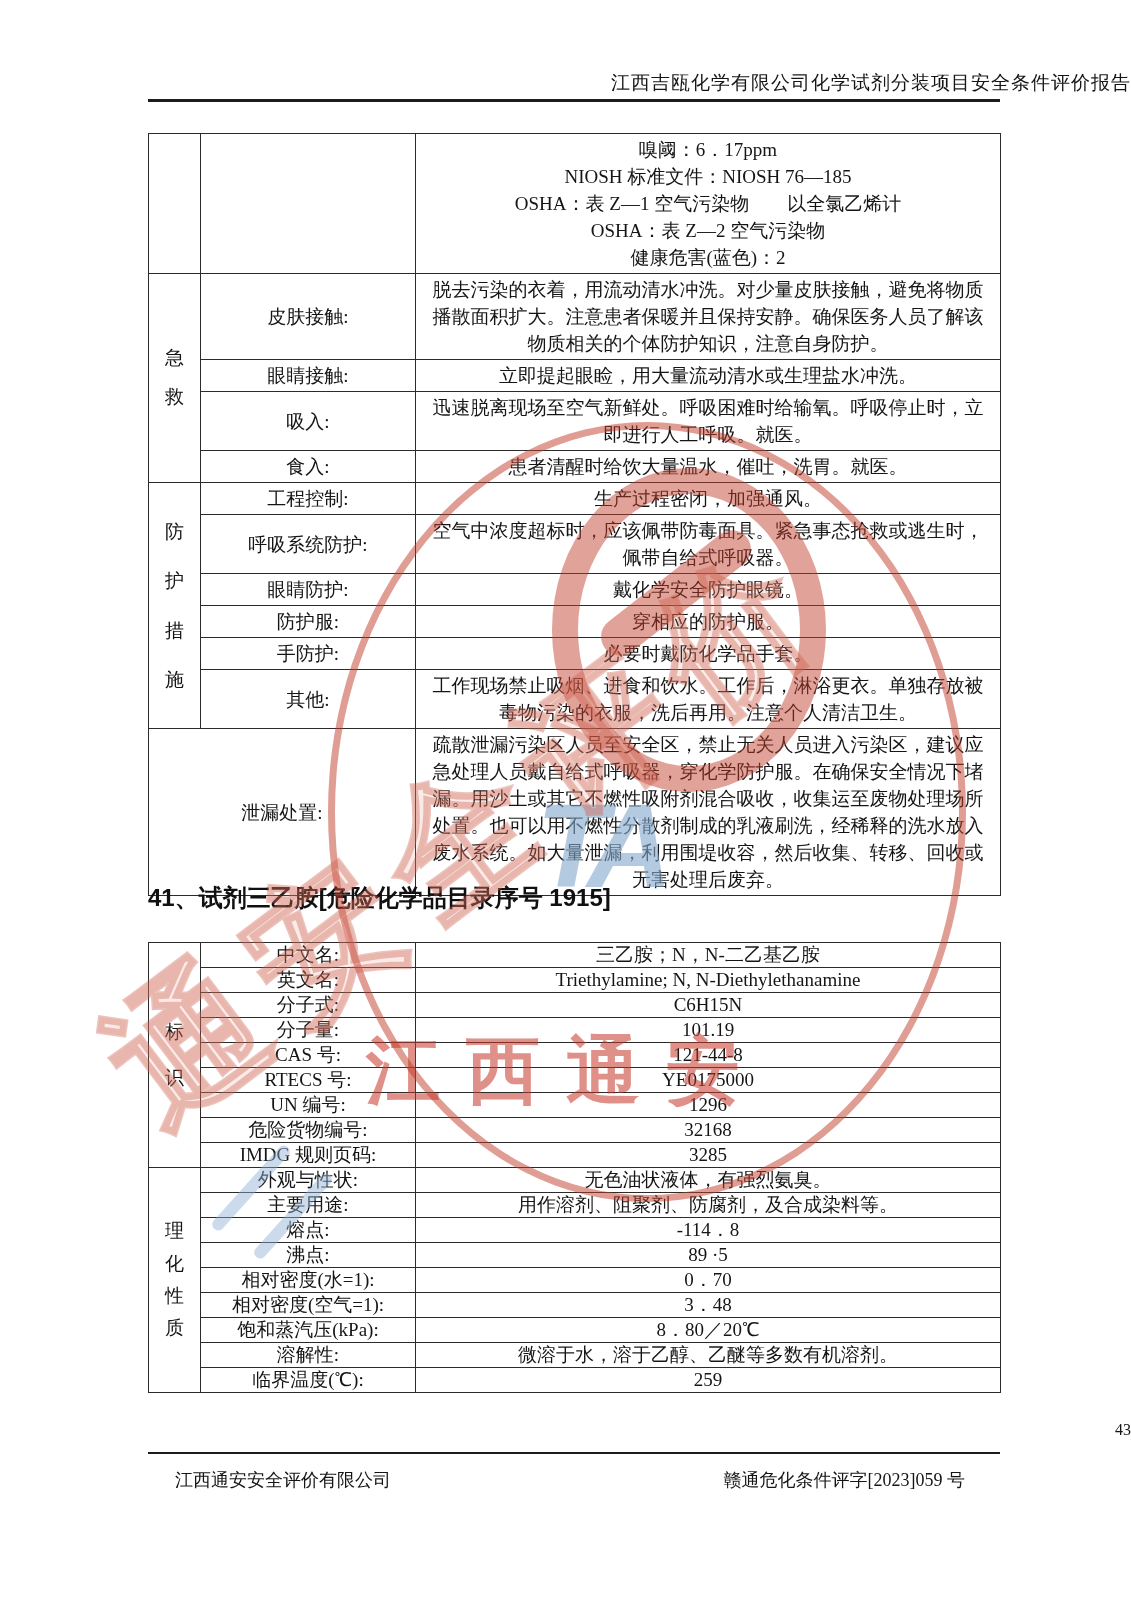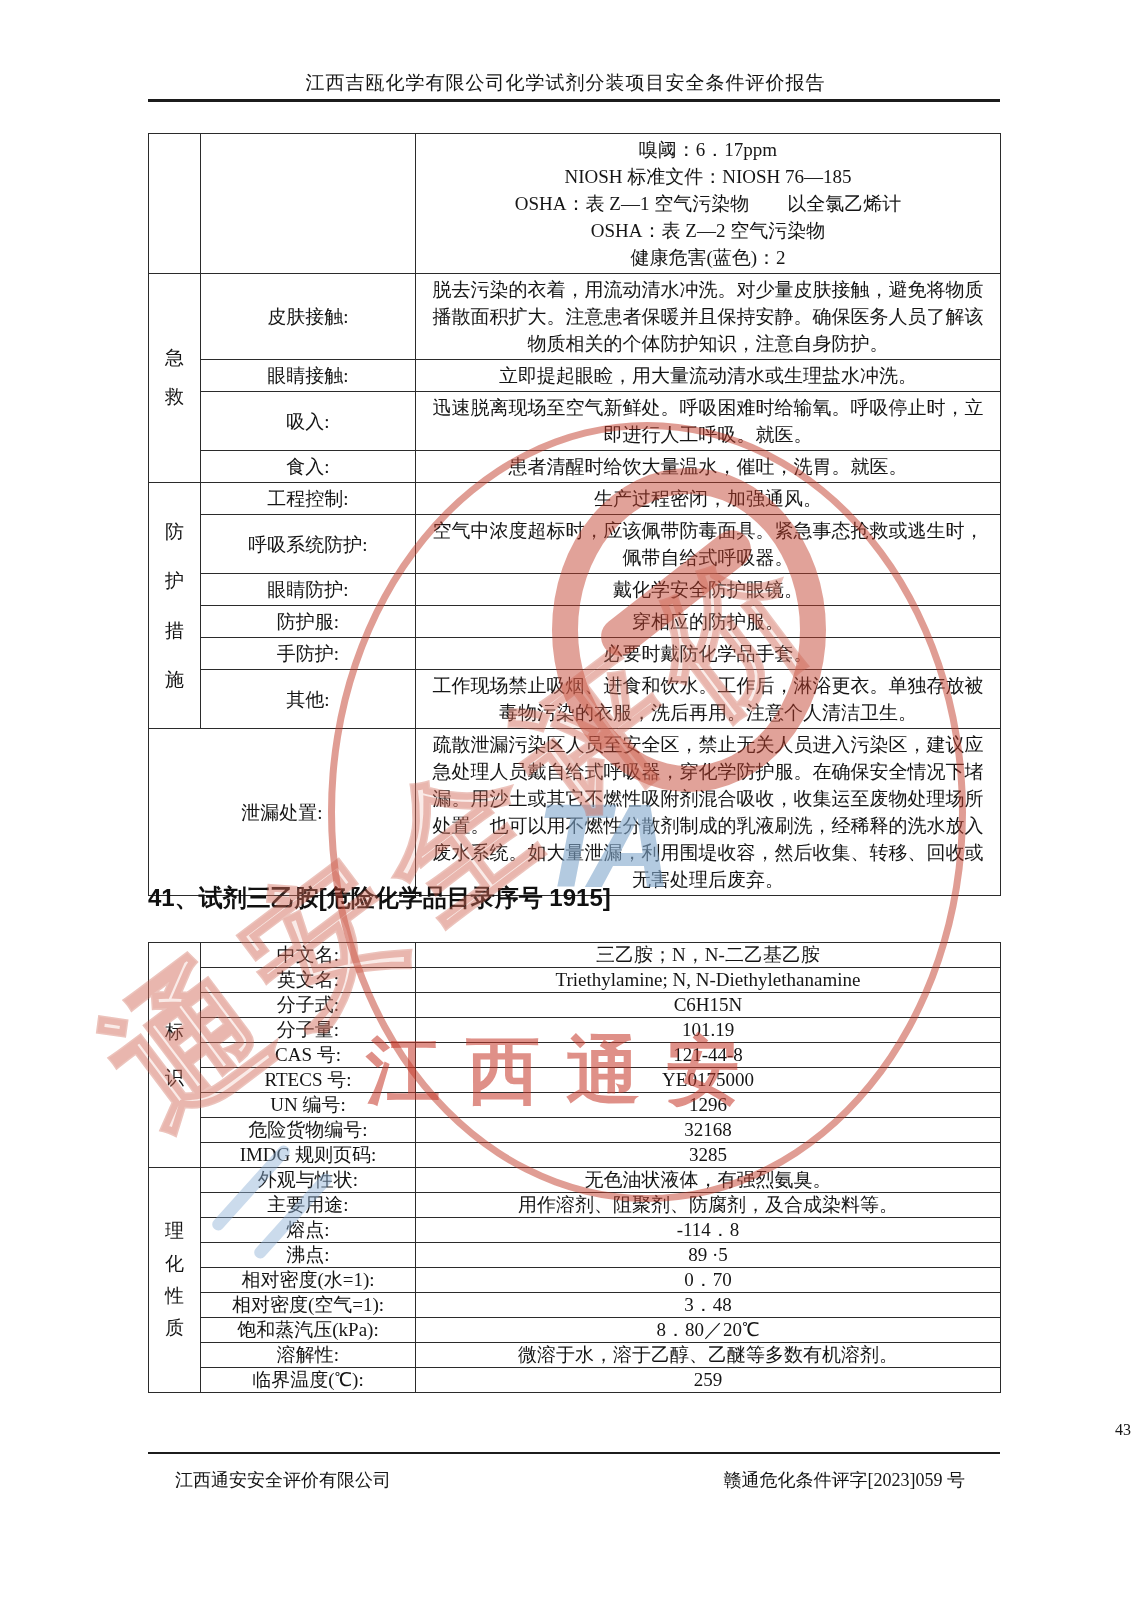--- a/index.html
+++ b/index.html
@@ -2,21 +2,21 @@
 <html><head>
 <meta charset="utf-8">
 <style>
   html,body{margin:0;padding:0;}
   body{
     width:1131px;height:1600px;position:relative;overflow:hidden;
     background:#ffffff;color:#151515;
     font-family:"Liberation Serif", serif;
   }
   
-  .hdr-title{position:absolute;top:70px;left:0;width:100%;text-align:center;font-size:19px;letter-spacing:1px;}
+  .hdr-title{position:absolute;top:70px;left:0;width:100%;text-align:right;font-size:19px;letter-spacing:1px;}
   .hdr-rule{position:absolute;top:99px;left:148px;width:852px;height:0;border-top:3px solid #1c1c1c;}
   
   .tbl{border-collapse:collapse;table-layout:fixed;width:852px;}
   .tbl td{border:1.6px solid #2b2b2b;font-size:19px;line-height:27px;padding:2px 10px;text-align:center;vertical-align:middle;word-break:break-all;}
   .tbl1{position:absolute;left:148px;top:133px;}
   .tbl2{position:absolute;left:148px;top:942px;}
   .tbl2 td{line-height:24px;padding:0 10px;}
   .colA{width:52px;}
   .colB{width:215px;}
   .colC{width:585px;}

